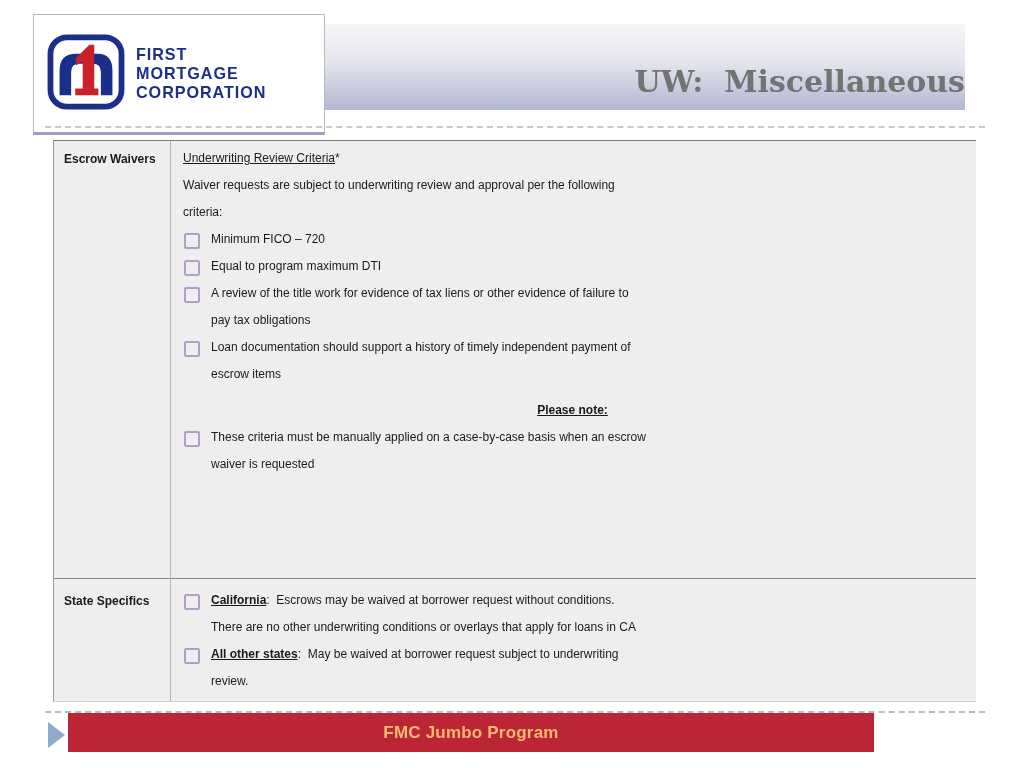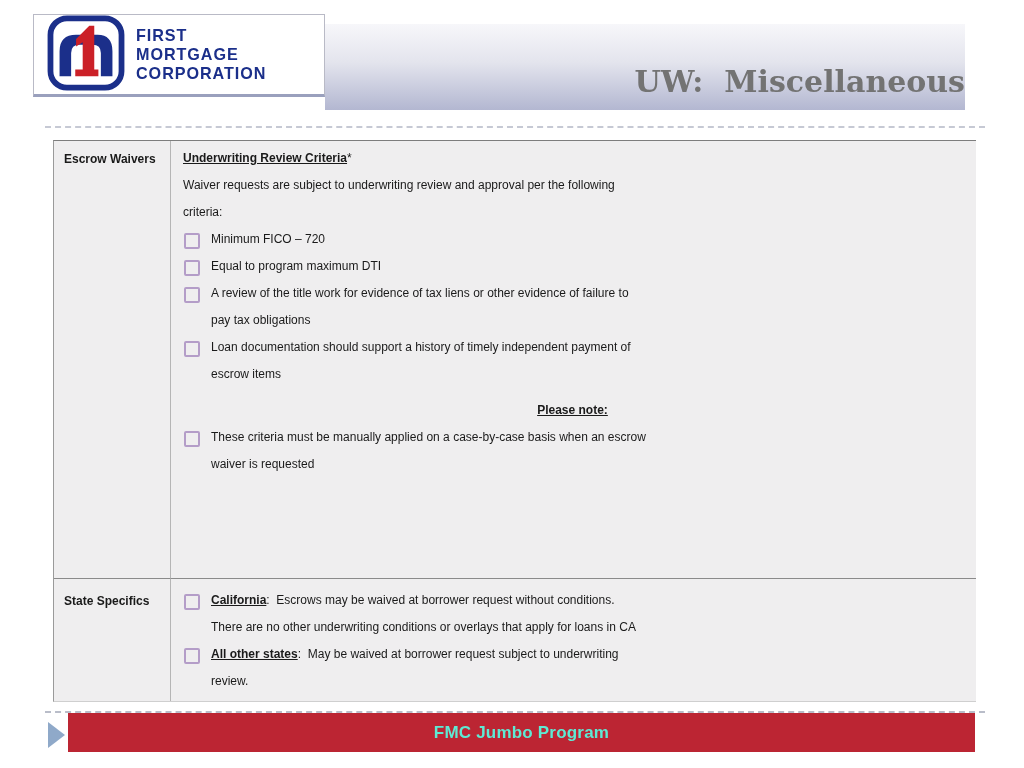--- a/index.html
+++ b/index.html
@@ -6,21 +6,21 @@
   body{
     width:1024px;height:768px;position:relative;background:#ffffff;
     font-family:"Liberation Sans", sans-serif;color:#1a1a1a;overflow:hidden;
   }
   
   .header-bar{
     position:absolute;left:325px;top:24px;width:640px;height:86px;
     background:linear-gradient(180deg,#f7f7fa 0%,#e3e4ed 45%,#b3b7d1 100%);
   }
   .logo-box{
-    position:absolute;left:33px;top:14px;width:292px;height:83px;
+    position:absolute;left:33px;top:14px;width:292px;height:121px;
     background:#ffffff;border:1px solid #b9bac6;border-bottom:3px solid #9aa0bd;
     box-sizing:border-box;display:flex;align-items:center;padding-left:12px;gap:10px;
   }
   .logo-word{display:flex;flex-direction:column;line-height:19px;
     font-weight:bold;font-size:17px;letter-spacing:1px;color:#1b2f8a;
     transform:scaleX(.95);transform-origin:left center;}
   .page-title{
     position:absolute;right:59px;top:64px;font-family:"DejaVu Serif", serif;
     font-weight:bold;font-size:30px;color:#737373;white-space:pre;
   }
@@ -29,33 +29,33 @@
   .tbl{
     position:absolute;left:53px;top:140px;width:922px;
     display:grid;grid-template-columns:117px 805px;grid-template-rows:438px 122px;
     border-top:1px solid #7d7d7d;border-left:1px solid #9a9a9a;border-bottom:1px solid #cfcfcf;
     background:#efeeef;font-size:12px;line-height:27px;
   }
   .cell{box-sizing:border-box;}
   .label-cell{border-right:1px solid #b5b5b5;padding:5px 6px 0 10px;font-weight:bold;}
   .row1{border-bottom:1px solid #8a8a8a;}
   .content-cell{padding:4px 14px 0 12px;}
-  .uh{font-weight:bold;text-decoration:underline;}
+  .uh{font-weight:normal;text-decoration:underline;}
   .uh-suffix{font-weight:normal;}
   .pre{white-space:pre-wrap;}
   .note-head{font-weight:bold;text-decoration:underline;margin-top:9px;text-align:center;}
   .li{display:flex;align-items:flex-start;}
   .sq{flex:0 0 12px;width:12px;height:12px;border:2px solid #b49dc8;border-radius:2px;
       margin:7px 11px 0 1px;background:#efeeef;}
   .lead{font-weight:bold;text-decoration:underline;}
   
   .dash-sep-bottom{position:absolute;left:45px;top:711px;width:940px;border-top:2px dashed #b9bdc9;}
   .footer-bar{
-    position:absolute;left:68px;top:713px;width:907px;height:39px;background:#bc2533;
-    color:#5eead4;font-weight:bold;font-size:17px;letter-spacing:.2px;
+    position:absolute;left:68px;top:713px;width:806px;height:39px;background:#bc2533;
+    color:#fdba74;font-weight:bold;font-size:17px;letter-spacing:.2px;
     display:flex;align-items:center;justify-content:center;
   }
   .adv-arrow{
     position:absolute;left:48px;top:722px;width:0;height:0;
     border-left:17px solid #8fa9c9;border-top:13px solid transparent;border-bottom:13px solid transparent;
   }
 </style>
 </head>
 <body>
 

